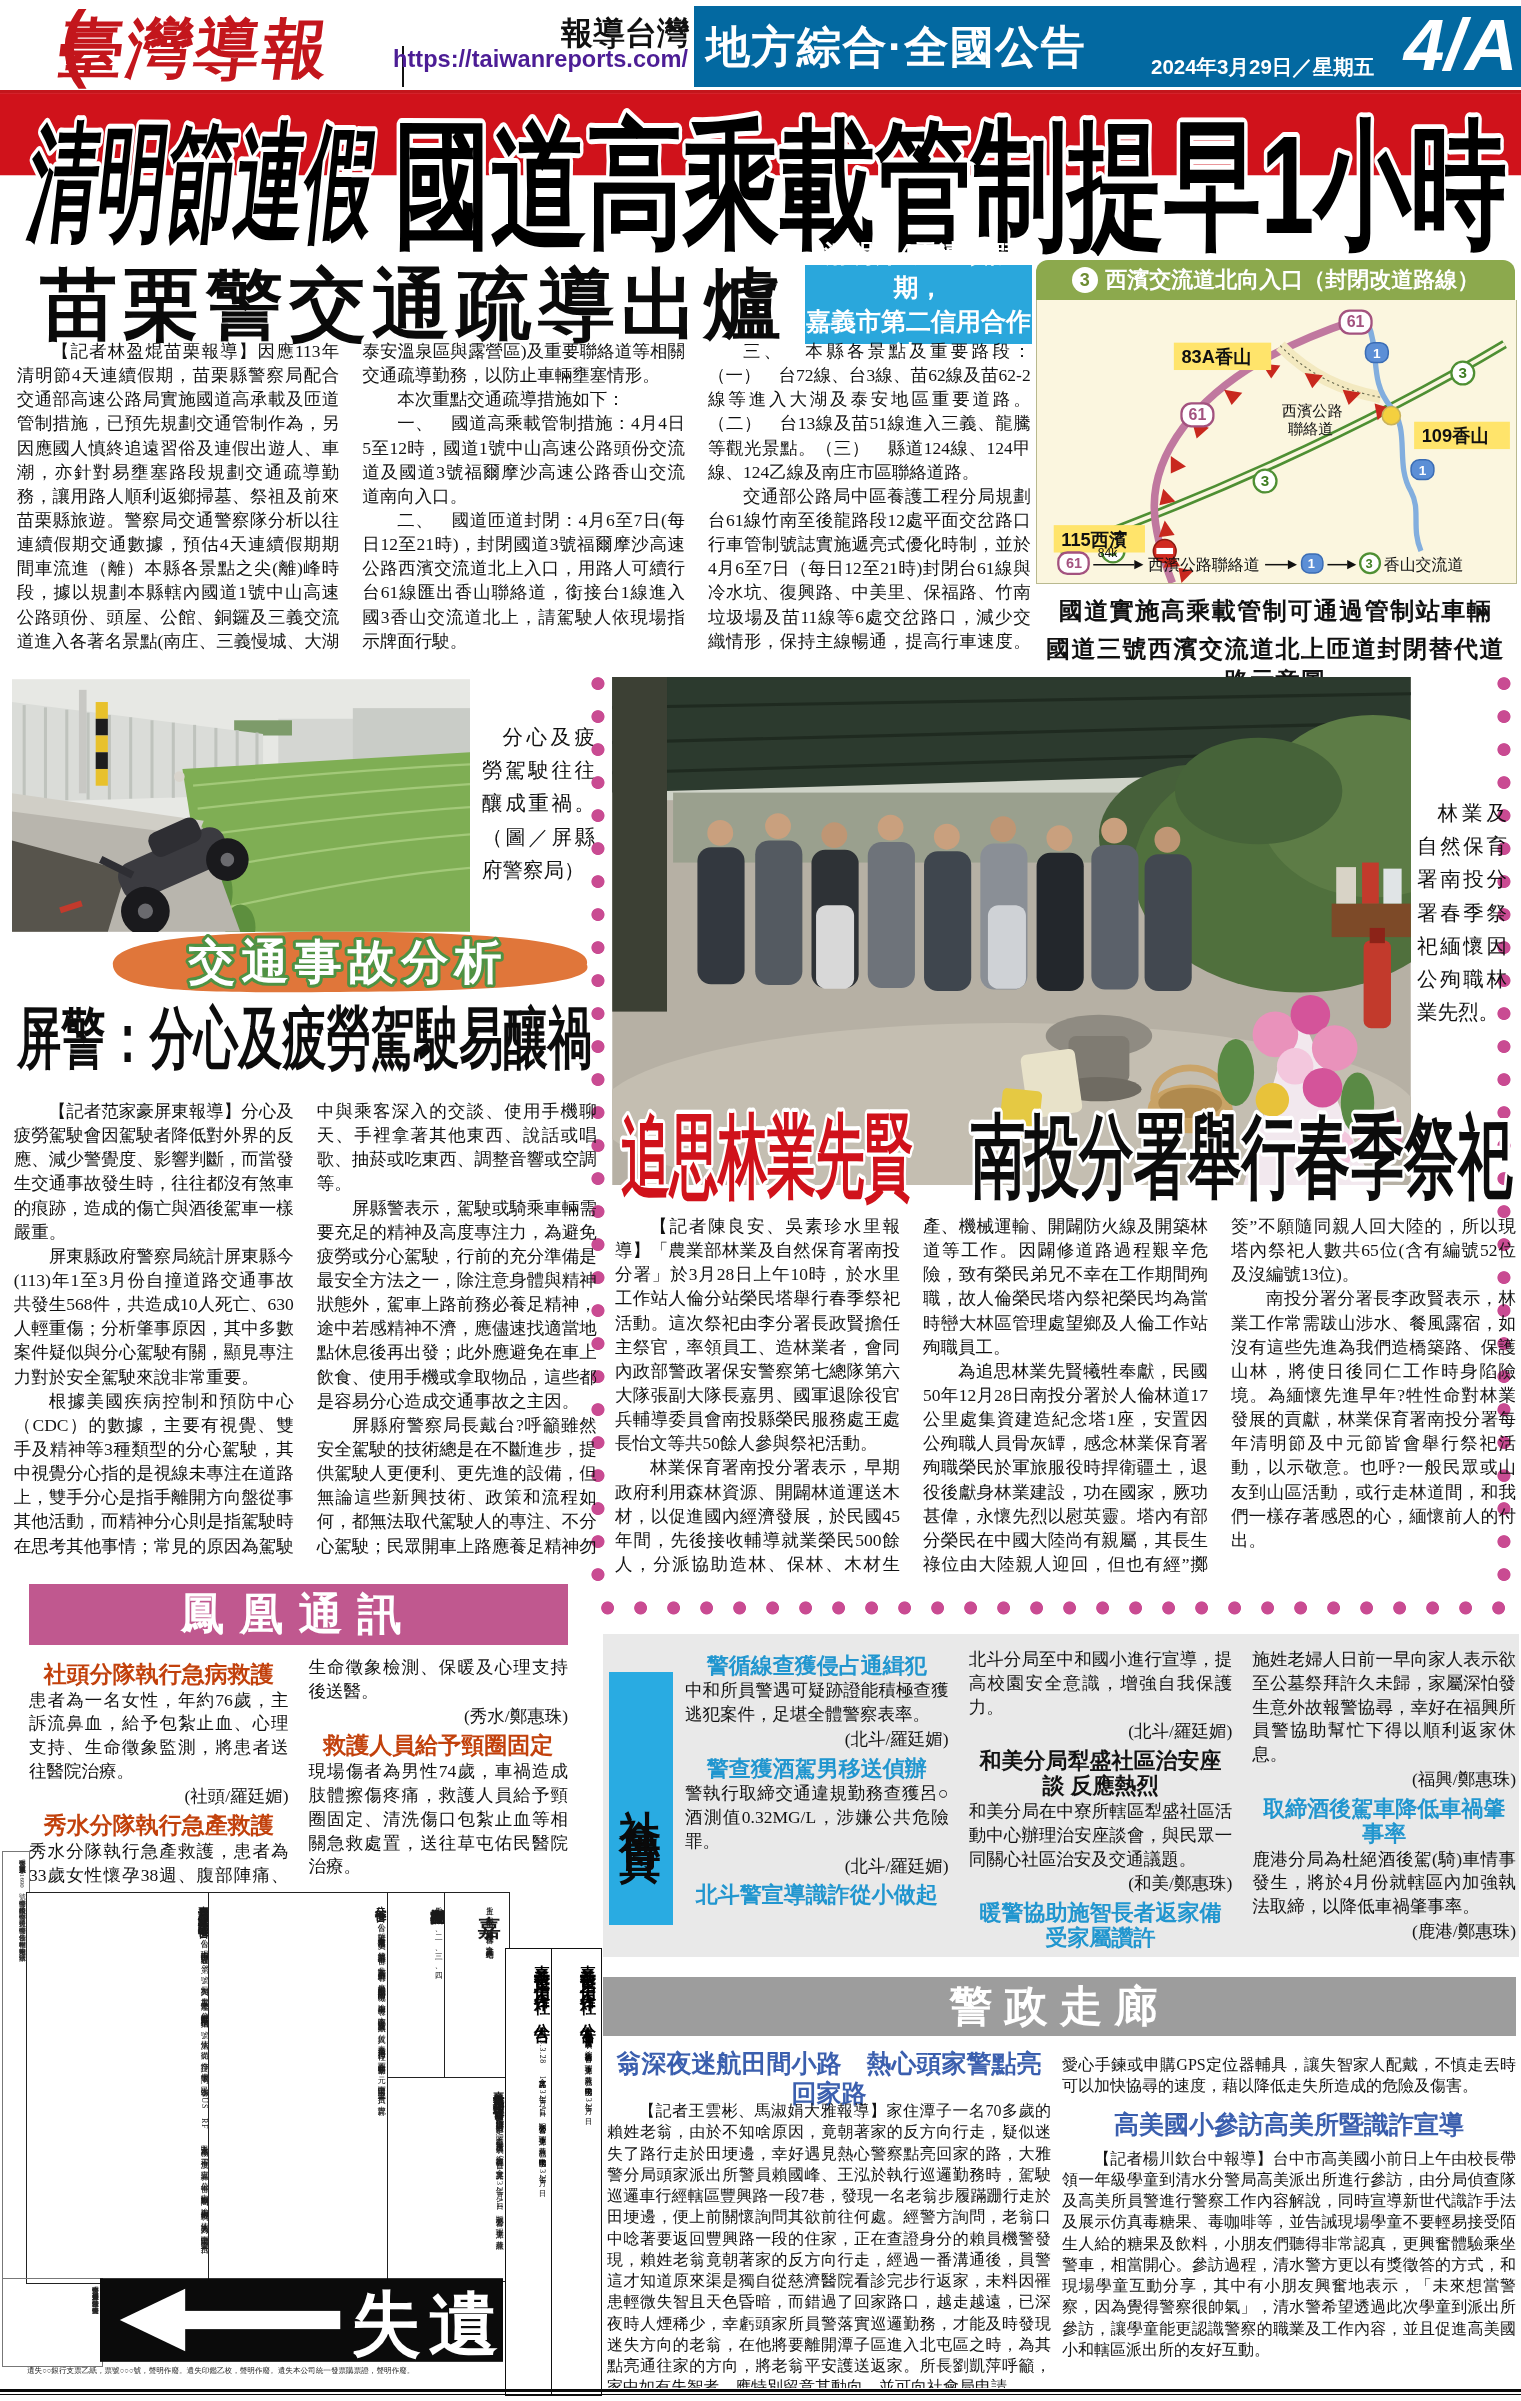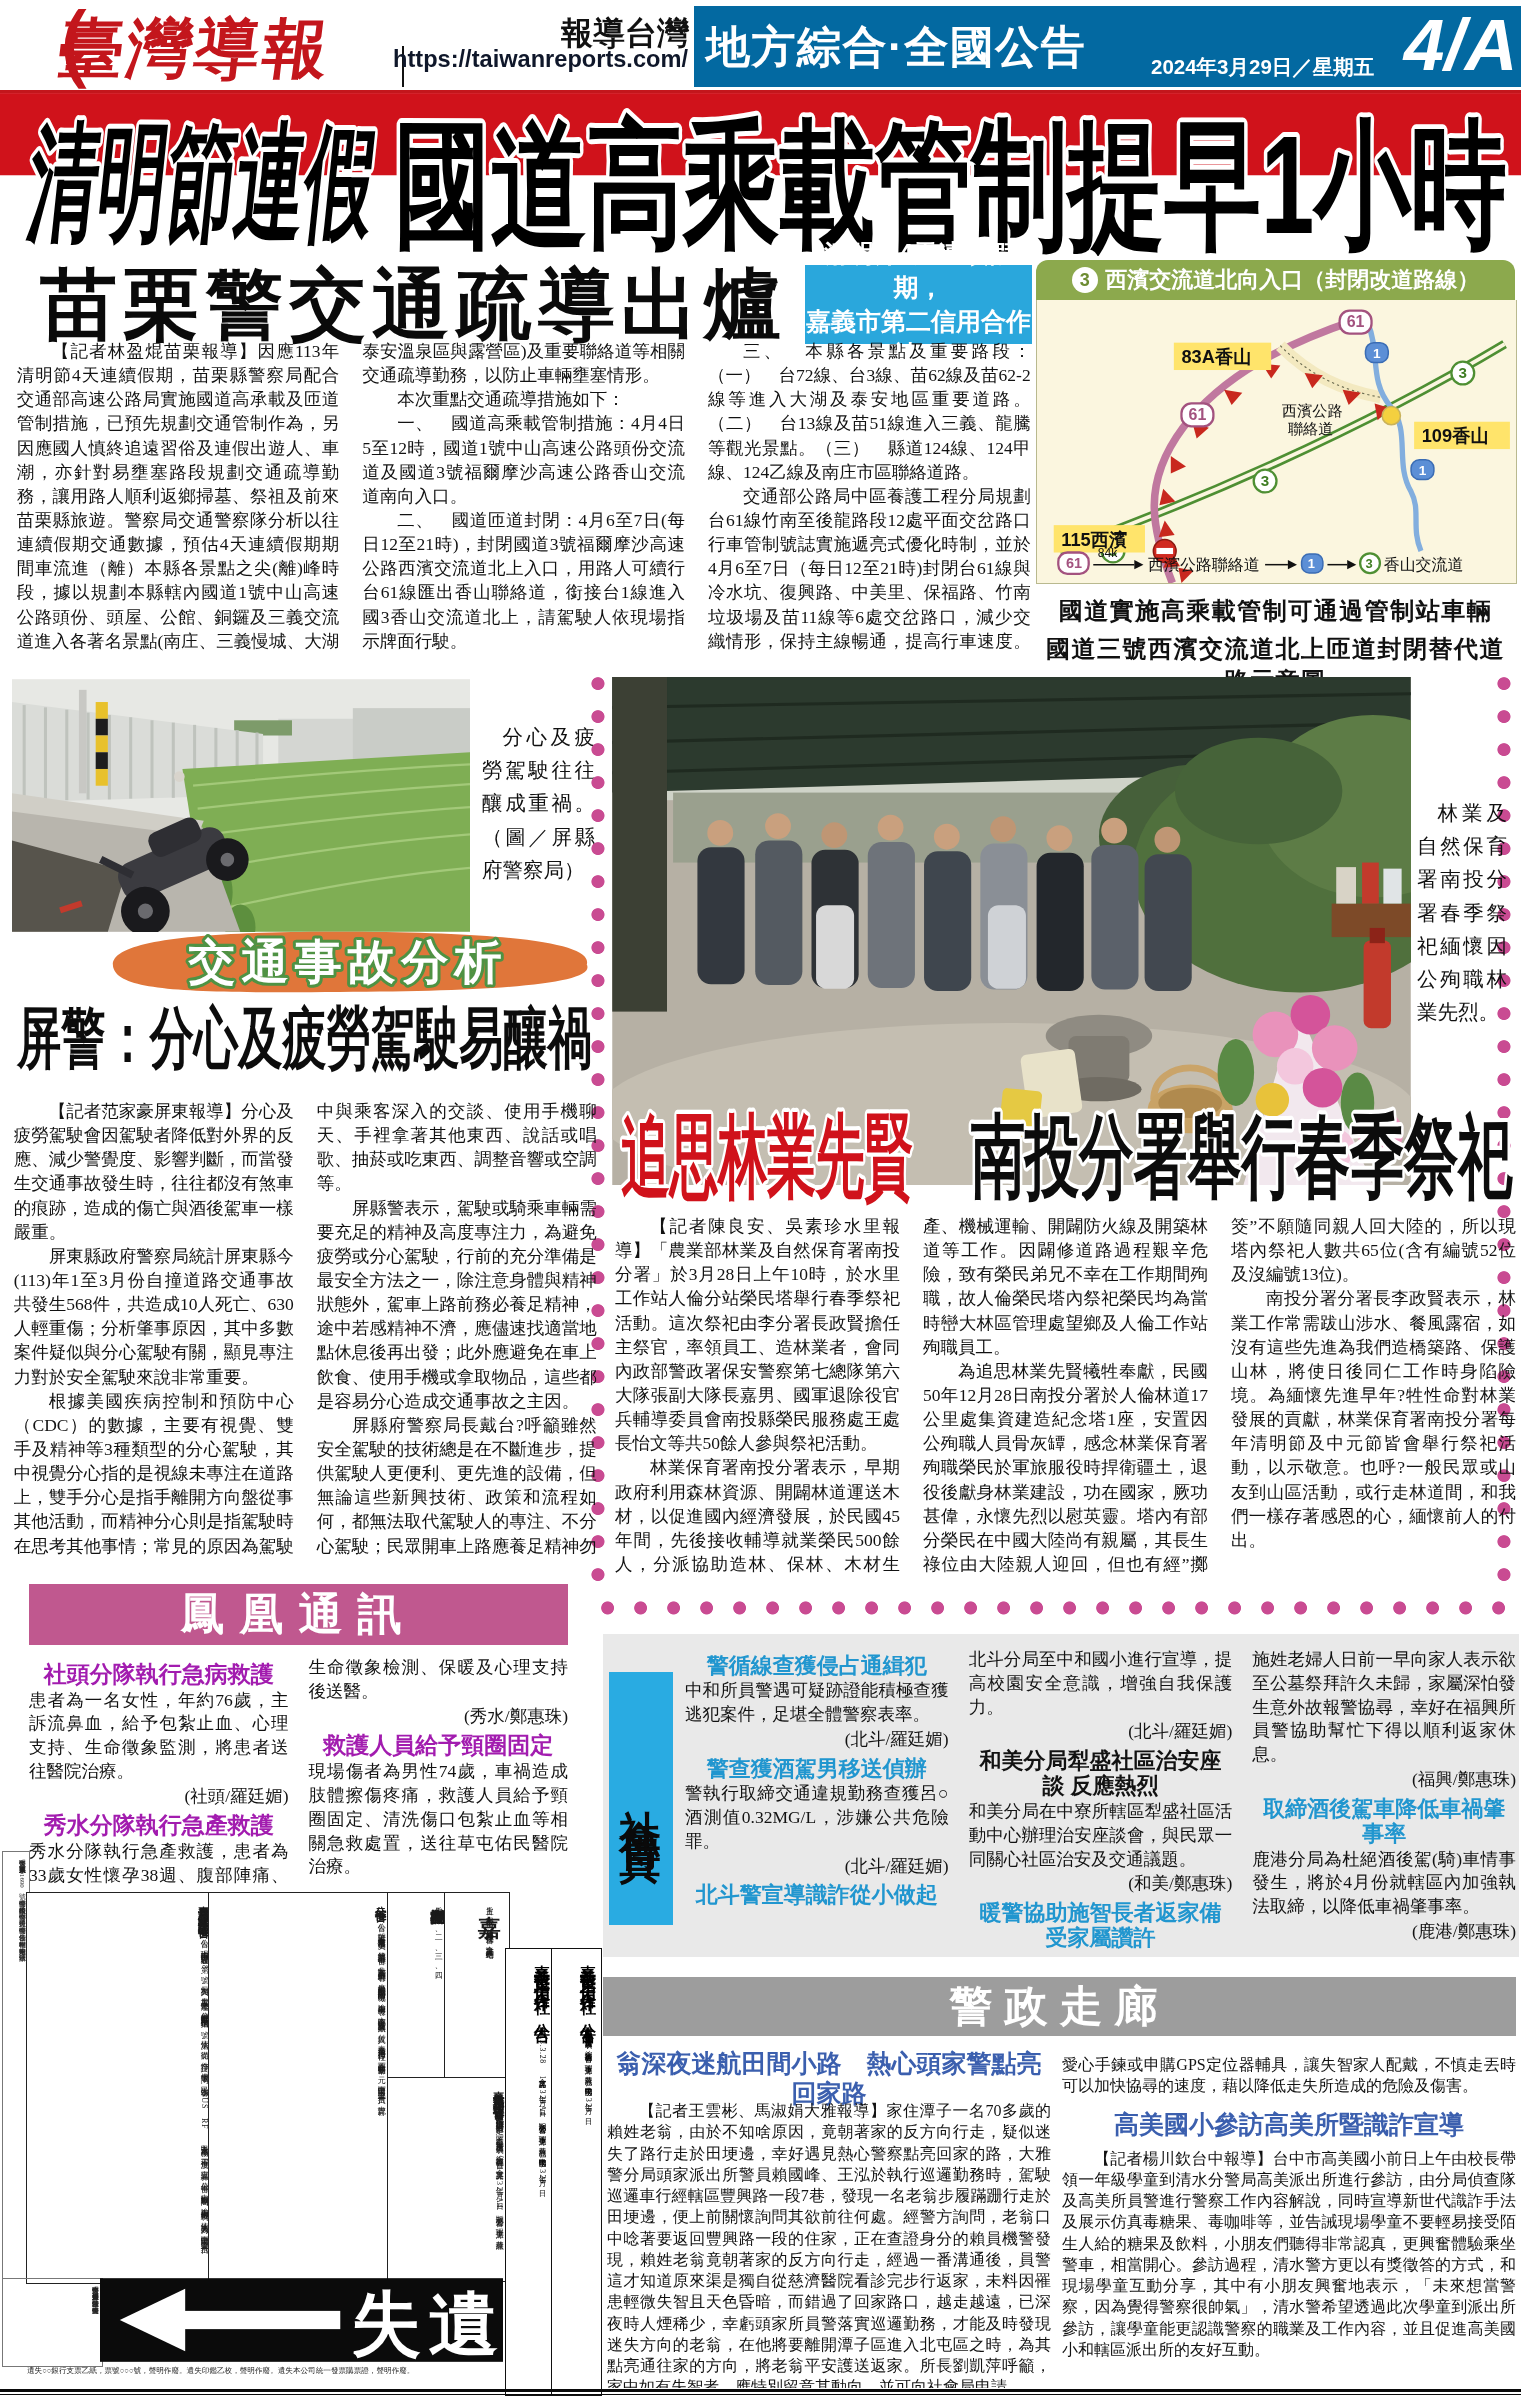--- a/index.html
+++ b/index.html
@@ -6,21 +6,21 @@
   .page{position:relative;width:1522px;height:2401px;background:#ffffff;overflow:hidden;
         font-family:"Liberation Serif","DejaVu Serif",serif;}
   .abs{position:absolute;}
 
   
   .mast-bracket{left:7.6px;top:-4.6px;font-size:90px;color:#c3161c;font-weight:700;line-height:90px;font-family:"DejaVu Serif",serif;}
   .mast-logo{left:59px;top:4.6px;font-size:65px;font-weight:900;color:#c3161c;
              font-family:"DejaVu Serif",serif;transform:skewX(-7deg);letter-spacing:3px;}
   .mast-tagline{left:426px;top:12px;width:263px;text-align:right;font-size:32px;font-weight:700;color:#111;
                 font-family:"Liberation Sans","DejaVu Sans",sans-serif;}
-  .mast-url{left:327px;top:46px;width:361px;text-align:right;font-size:23.6px;font-weight:700;color:#0f172a;
+  .mast-url{left:327px;top:46px;width:361px;text-align:right;font-size:23.6px;font-weight:700;color:#4c1d95;
             font-family:"Liberation Sans","DejaVu Sans",sans-serif;}
   .mast-tick{left:402px;top:46px;width:2.3px;height:41px;background:#111;}
   .mast-banner{left:694px;top:6px;width:828px;height:81px;background:#0369a1;color:#fff;}
   .mast-section{left:12px;top:12px;font-size:44px;font-weight:900;letter-spacing:1.5px;
                 font-family:"Liberation Sans","DejaVu Sans",sans-serif;}
   .mast-date{left:457px;top:47px;font-size:20.5px;font-weight:700;
              font-family:"Liberation Sans","DejaVu Sans",sans-serif;}
   .mast-page{right:4.6px;top:-3px;font-size:73px;font-weight:900;font-style:italic;
              font-family:"Liberation Sans","DejaVu Sans",sans-serif;}
   .mast-rule{left:0;top:90px;width:1522px;height:3px;background:#c3161c;}
@@ -53,21 +53,21 @@
   .hdots{height:13.7px;background-image:radial-gradient(circle at 7.6px 6.8px,#c94b92 6px,rgba(0,0,0,0) 6.8px);
          background-size:33px 13.7px;background-repeat:repeat-x;}
 
   
   .phoenix-banner{left:29px;top:1584px;width:539px;height:61px;background:#c0588f;color:#fff;
                   display:flex;align-items:center;justify-content:center;font-size:44px;font-weight:900;
                   letter-spacing:15px;font-family:"Liberation Sans","DejaVu Sans",sans-serif;}
   .news-cols{column-gap:20px;overflow:hidden;}
   .news-title{font-family:"Liberation Sans","DejaVu Sans",sans-serif;font-weight:700;text-align:center;
               margin:4.6px 0 1.5px;line-height:1.15;}
-  .phoenix .news-title{color:#a21caf;font-size:23px;}
+  .phoenix .news-title{color:#c2410c;font-size:23px;}
   .society .news-title{color:#2196cf;font-size:22px;}
   .news-body{font-size:17.5px;line-height:1.36;text-align:justify;color:#121212;margin:0;}
   .news-by{font-size:17.5px;text-align:right;color:#121212;margin:0 0 3px;}
 
   .gray-panel{left:603px;top:1634px;width:916px;height:323px;background:#e9e9e9;}
   .society-label{left:609px;top:1672px;width:64px;height:253px;background:#29abe2;color:#0a0a0a;
                  writing-mode:vertical-rl;text-orientation:upright;display:flex;align-items:center;justify-content:center;
                  font-size:41px;font-weight:900;letter-spacing:10.7px;
                  font-family:"Liberation Sans","DejaVu Sans",sans-serif;}
 

